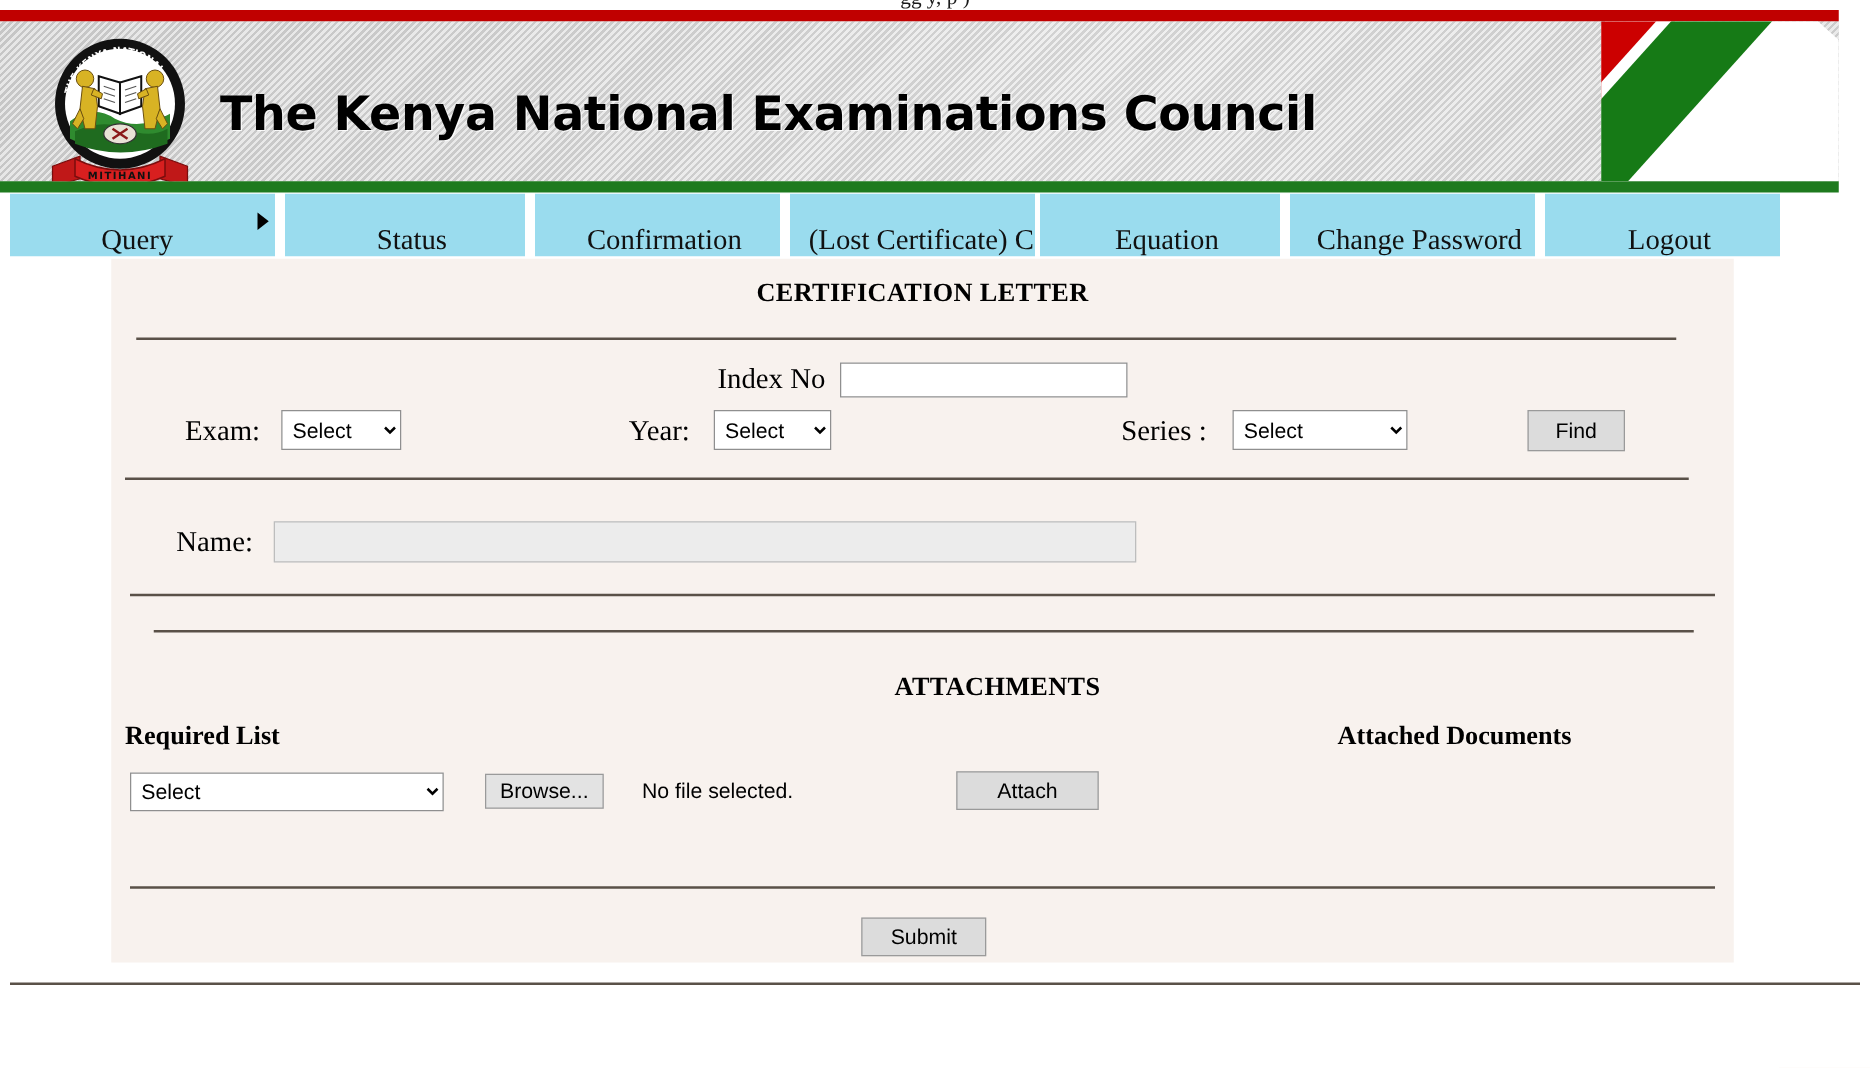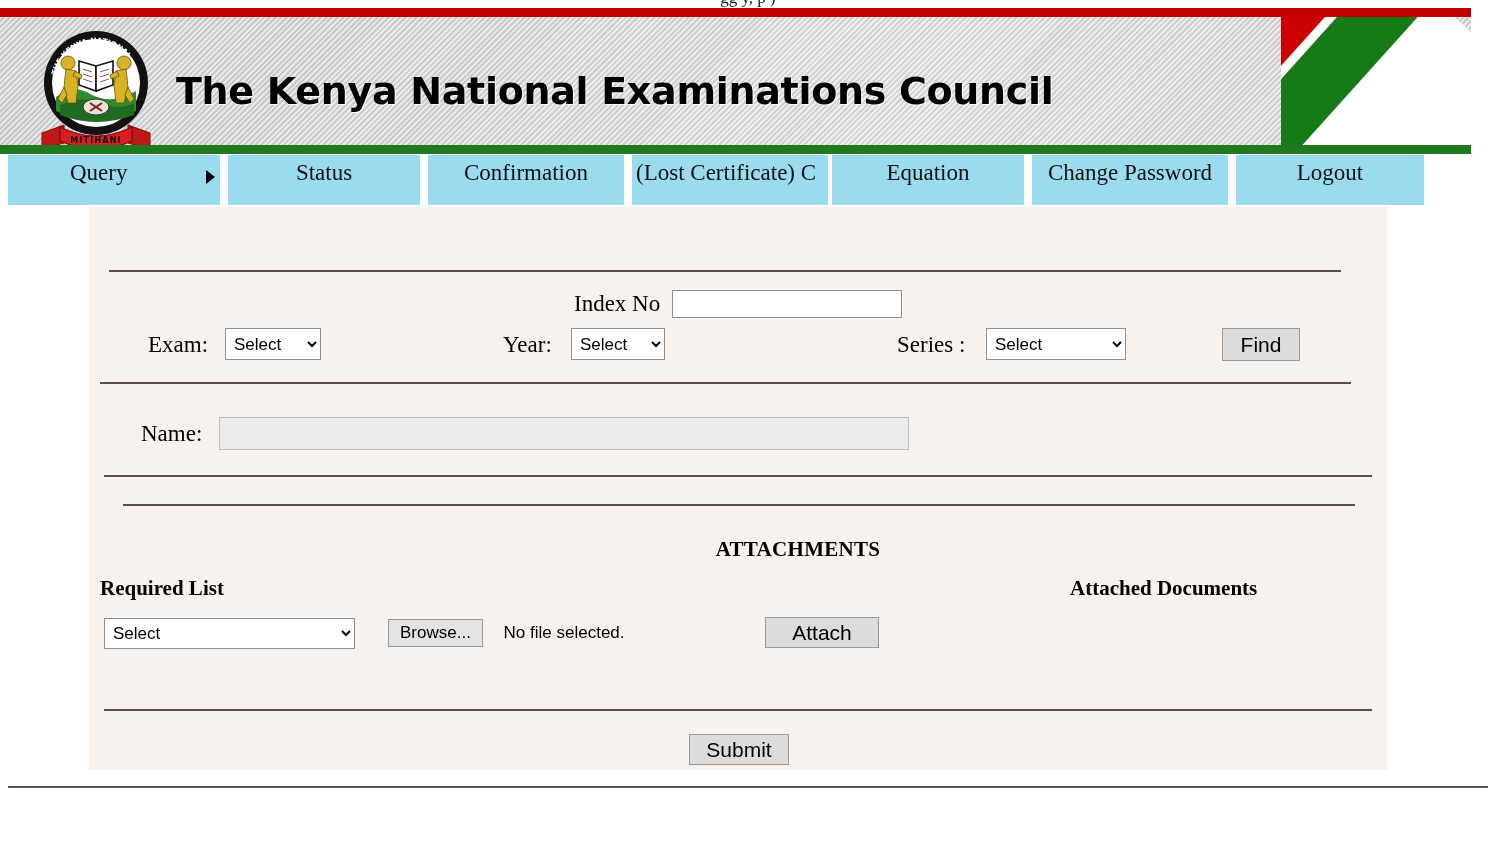--- a/index.html
+++ b/index.html
@@ -112,21 +112,21 @@
     font-family: "Liberation Serif", "DejaVu Serif", serif;
     font-size: 23px;
     color: #111;
     text-align: center;
     line-height: 34px;
     white-space: nowrap;
     overflow: visible;
     cursor: pointer;
     box-sizing: border-box;
   }
-  .tab .lbl { display: block; padding-top: 1px; }
+  .tab .lbl { display: block; padding-top: 20px; margin-left: 11px; }
   .tab-query    { left: 0;    width: 212px; text-align: left; }
   .tab-query .lbl { padding-left: 62px; }
   .tab-status   { left: 220px; width: 192px; }
   .tab-conf     { left: 420px; width: 196px; }
   .tab-lost     { left: 624px; width: 196px; }
   .tab-lost .lbl { text-align: left; padding-left: 4px; }
   .tab-eq       { left: 824px; width: 192px; }
   .tab-chpw     { left: 1024px; width: 196px; text-align: center; }
   .tab-logout   { left: 1228px; width: 188px; }
 
@@ -213,21 +213,21 @@
     padding-left: 4px;
     box-sizing: border-box;
     cursor: pointer;
   }
   .sel-exam   { left: 136px; width: 96px; }
   .sel-year   { left: 482px; width: 94px; }
   .sel-series { left: 897px; width: 140px; }
 
   .btn {
     font-family: "Liberation Sans", "DejaVu Sans", sans-serif;
-    font-size: 21px;
+    font-size: 17px;
     color: #000;
     background: #dcdcdc;
     border: 1px solid #9a9a9a;
     cursor: pointer;
     box-sizing: border-box;
   }
   .btn-find {
     position: absolute;
     left: 1133px; top: 0;
     width: 78px; height: 33px;
@@ -299,21 +299,21 @@
   .fileinput .browse {
     display: inline-block;
     background: #e3e3e3;
     border: 1px solid #9a9a9a;
     padding: 3px 11px;
     line-height: 20px;
     cursor: pointer;
   }
   .fileinput .fname {
     display: inline-block;
-    margin-left: 16px;
+    margin-left: 26px;
     line-height: 28px;
     vertical-align: top;
   }
   .btn-attach {
     position: absolute;
     left: 676px; top: 410px;
     width: 114px; height: 31px;
   }
 
   .btn-submit {
@@ -428,20 +428,21 @@
   <div class="tab tab-chpw">
     <span class="lbl">Change Password</span>
   </div>
   <div class="tab tab-logout">
     <span class="lbl">Logout</span>
   </div>
 </div>
 
 <div class="panel">
 
+  <div class="page-title">CERTIFICATION LETTER</div>
   <hr class="rule rule-1">
 
   <div class="row-index">
     <label>Index No</label>
     <input class="inp-index" type="text" value="" style="">
   </div>
 
   <div class="row-filters">
     <span class="fl lbl-exam">Exam:</span>
     <select class="sel sel-exam">

